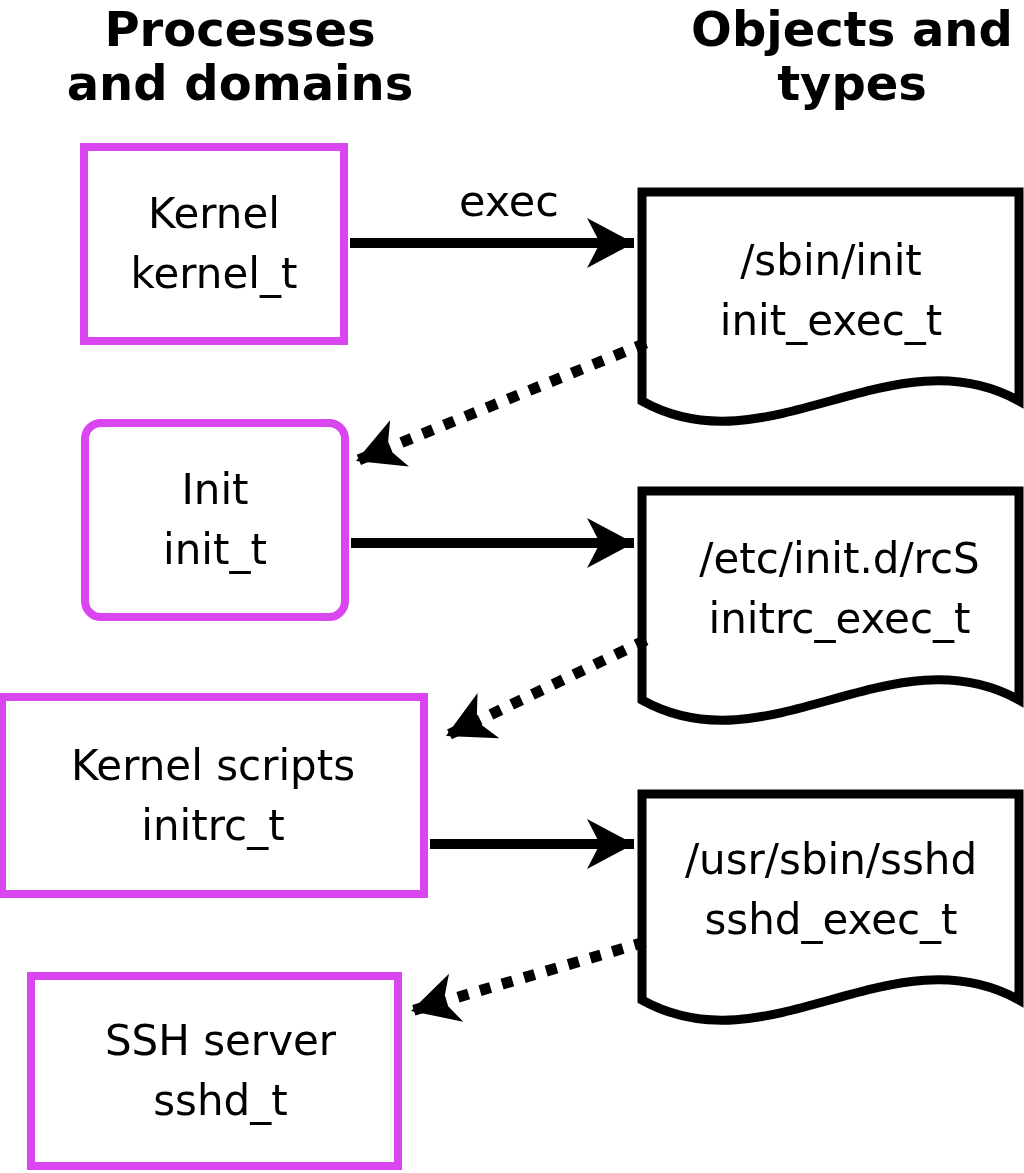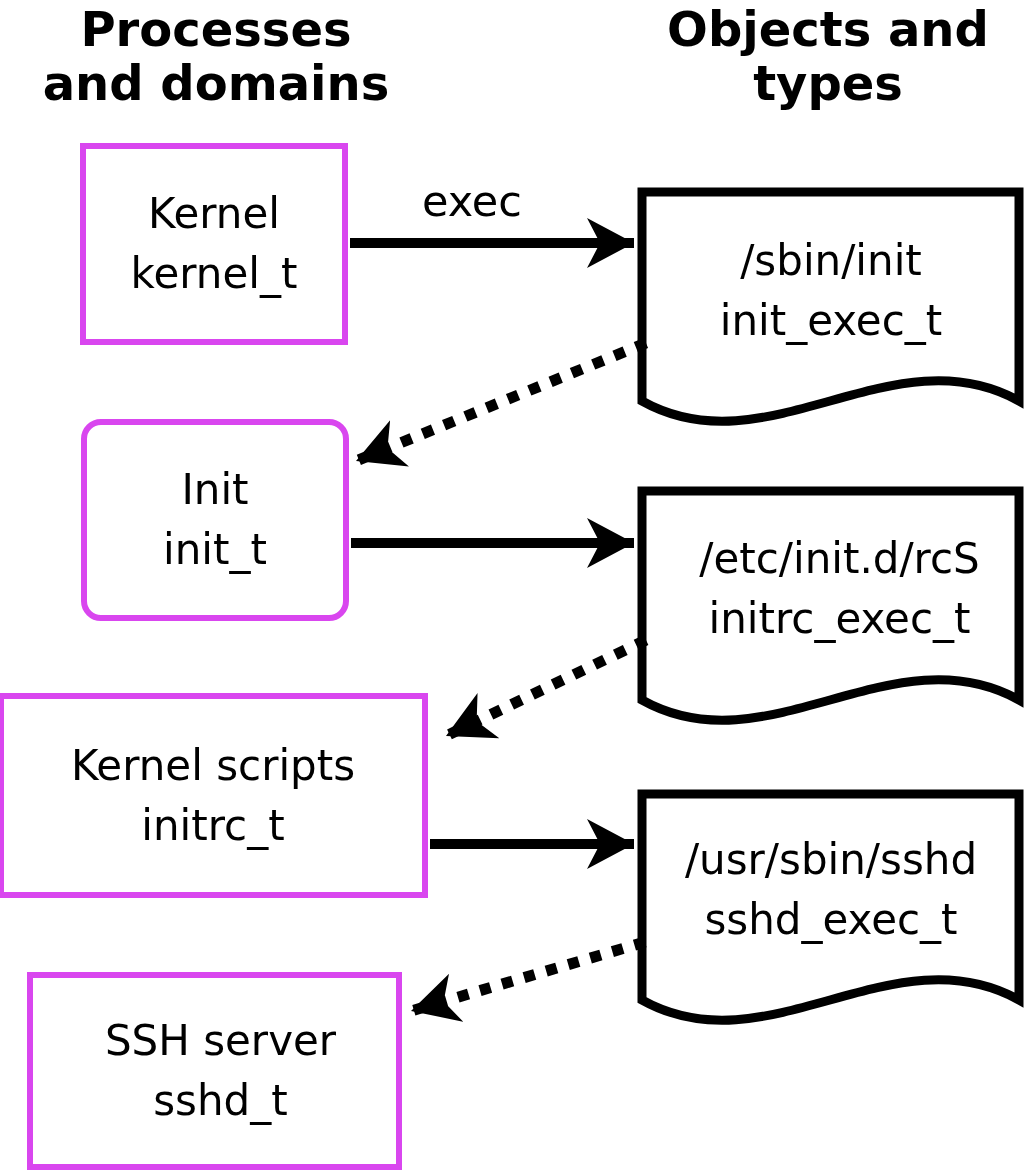--- a/index.html
+++ b/index.html
@@ -26,28 +26,29 @@
   }
   .col-title {
     position: absolute;
     top: 2px;
     font-size: 48px;
     font-weight: bold;
     line-height: 54px;
     text-align: center;
     white-space: pre-line;
     letter-spacing: 0px;
+    padding-left: 24px;
   }
   .col-title.left  { left: 0px;   width: 432px; }
   .col-title.right { left: 632px; width: 392px; }
 
   .pbox {
     position: absolute;
     box-sizing: border-box;
-    border: 6px solid #d946ef;
+    border: 8px solid #d946ef;
     background: #ffffff;
     display: flex;
     flex-direction: column;
     align-items: center;
     justify-content: center;
     text-align: center;
     font-size: 42px;
     line-height: 60px;
   }
   .pbox span { display: block; }
@@ -71,24 +72,24 @@
     padding-bottom: 14px;
     box-sizing: border-box;
   }
   .dtext.d1 { top: 192px; height: 211px; }
   .dtext.d2 { top: 491px; height: 209px; padding-left: 17px; }
   .dtext.d3 { top: 794px; height: 206px; }
   .dtext span { display: block; }
 
   .exec-label {
     position: absolute;
-    left: 422px;
+    left: 439px;
     top: 178px;
     width: 140px;
-    text-align: left;
+    text-align: center;
     font-size: 43px;
     line-height: 46px;
   }
 
   .doc-shape {
     fill: #ffffff;
     stroke: #000000;
     stroke-width: 9;
     stroke-linejoin: miter;
   }

